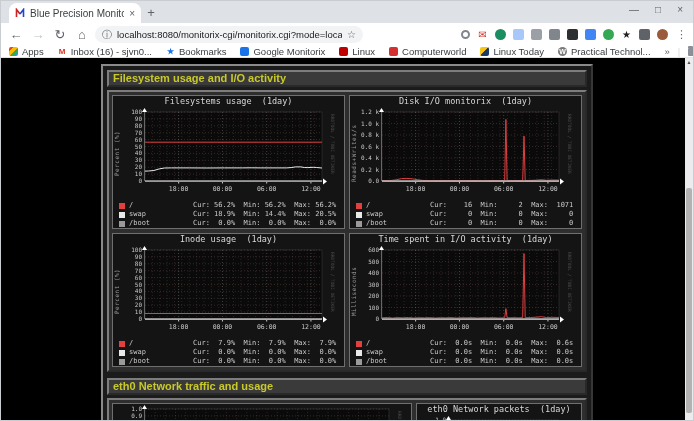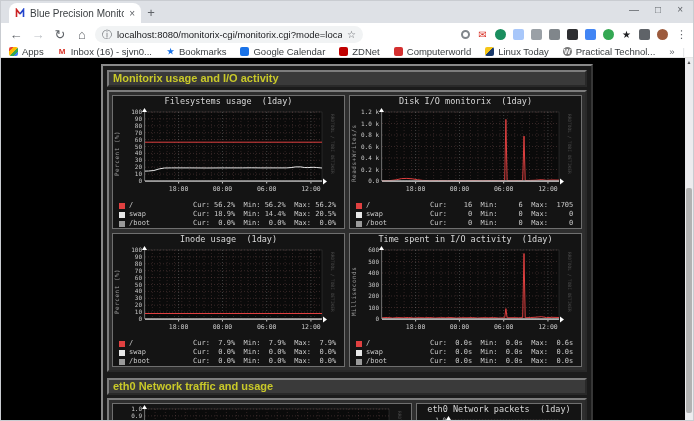--- a/index.html
+++ b/index.html
@@ -132,25 +132,25 @@
         <span class="bm">
           <span class="bmi glyph" style="color: rgb(217, 48, 37);">M</span>
           <span>Inbox (16) - sjvn0...</span>
         </span>
         <span class="bm">
           <span class="bmi glyph" style="color: rgb(26, 115, 232);">★</span>
           <span>Bookmarks</span>
         </span>
         <span class="bm">
           <span class="bmi square" style="background: rgb(26, 115, 232);"></span>
-          <span>Google Calendar</span>
+          <span>Google Monitorix</span>
         </span>
         <span class="bm">
           <span class="bmi square" style="background: rgb(192, 0, 0);"></span>
-          <span>ZDNet</span>
+          <span>Linux</span>
         </span>
         <span class="bm">
           <span class="bmi square" style="background: rgb(212, 48, 48);"></span>
           <span>Computerworld</span>
         </span>
         <span class="bm">
           <span class="bmi split"></span>
           <span>Linux Today</span>
         </span>
         <span class="bm">
@@ -166,21 +166,21 @@
     </div>
   </div>
 
   <div class="content">
     <div class="scrollbar">
       <span class="scroll-up">▲</span>
       <div class="scroll-thumb"></div>
     </div>
 
     <div class="mx-outer">
-      <div class="section-header">Monitorix usage and I/O activity</div>
+      <div class="section-header">Filesystem usage and I/O activity</div>
       <div class="charts-box">
 
         <div class="chart-panel w-half">
           <div class="chart-title">Filesystems usage  (1day)</div>
           <div class="chart-body">
             <div class="chart-ylabel">Percent (%)</div>
             <svg class="plot" width="215" height="93" viewBox="0 0 215 93">
                 <rect x="24" y="5" width="177" height="69" fill="#0a0a0a" stroke="#3d3d3d" stroke-width="0.5"></rect>
                 <g>
                   <line x1="31.375" y1="5" x2="31.375" y2="74" stroke="rgba(150,100,100,0.28)" stroke-dasharray="1,2"></line>
@@ -331,21 +331,21 @@
                 </g>
                 <text x="210" y="7" font-size="4.5" fill="#4a4a4a" font-family="DejaVu Sans Mono, monospace" transform="rotate(90 210 7)">RRDTOOL / TOBI OETIKER</text>
                 <g>
                   <polyline points="24.0,73.8 31.1,73.7 38.2,72.8 43.5,71.6 48.8,71.4 54.1,71.8 59.4,72.7 64.7,73.4 71.8,73.7 80.6,73.5 89.5,73.7 98.3,73.5 107.2,73.7 116.0,73.5 124.9,73.7 133.7,73.5 140.8,73.7 146.7,73.6 147.9,12.4 149.1,73.5 155.0,73.7 160.3,73.5 164.7,73.6 166.0,29.1 167.2,73.5 172.7,73.4 178.0,73.2 183.3,72.7 188.6,73.3 193.9,73.0 201.0,73.1" fill="none" stroke="#e04040" stroke-width="1"></polyline>
                   <polyline points="24.0,74.0 201.0,74.0" fill="none" stroke="#e8e8e8" stroke-width="1"></polyline>
                   <polyline points="24.0,74.0 201.0,74.0" fill="none" stroke="#9a9a9a" stroke-width="1"></polyline>
                 </g>
               </svg>
           </div>
           <div class="legend">
-              <div class="lrow"><span class="lsw" style="background: rgb(224, 64, 64);"></span><span class="lname">/</span><span>Cur:    16  Min:     6  Max:  1705</span></div>
+              <div class="lrow"><span class="lsw" style="background: rgb(224, 64, 64);"></span><span class="lname">/</span><span>Cur:    16  Min:     2  Max:  1071</span></div>
               <div class="lrow"><span class="lsw" style="background: rgb(232, 232, 232);"></span><span class="lname">swap</span><span>Cur:     0  Min:     0  Max:     0</span></div>
               <div class="lrow"><span class="lsw" style="background: rgb(154, 154, 154);"></span><span class="lname">/boot</span><span>Cur:     0  Min:     0  Max:     0</span></div>
             </div>
         </div>
 
         <div class="chart-panel w-half">
           <div class="chart-title">Inode usage  (1day)</div>
           <div class="chart-body">
             <div class="chart-ylabel">Percent (%)</div>
             <svg class="plot" width="215" height="93" viewBox="0 0 215 93">

